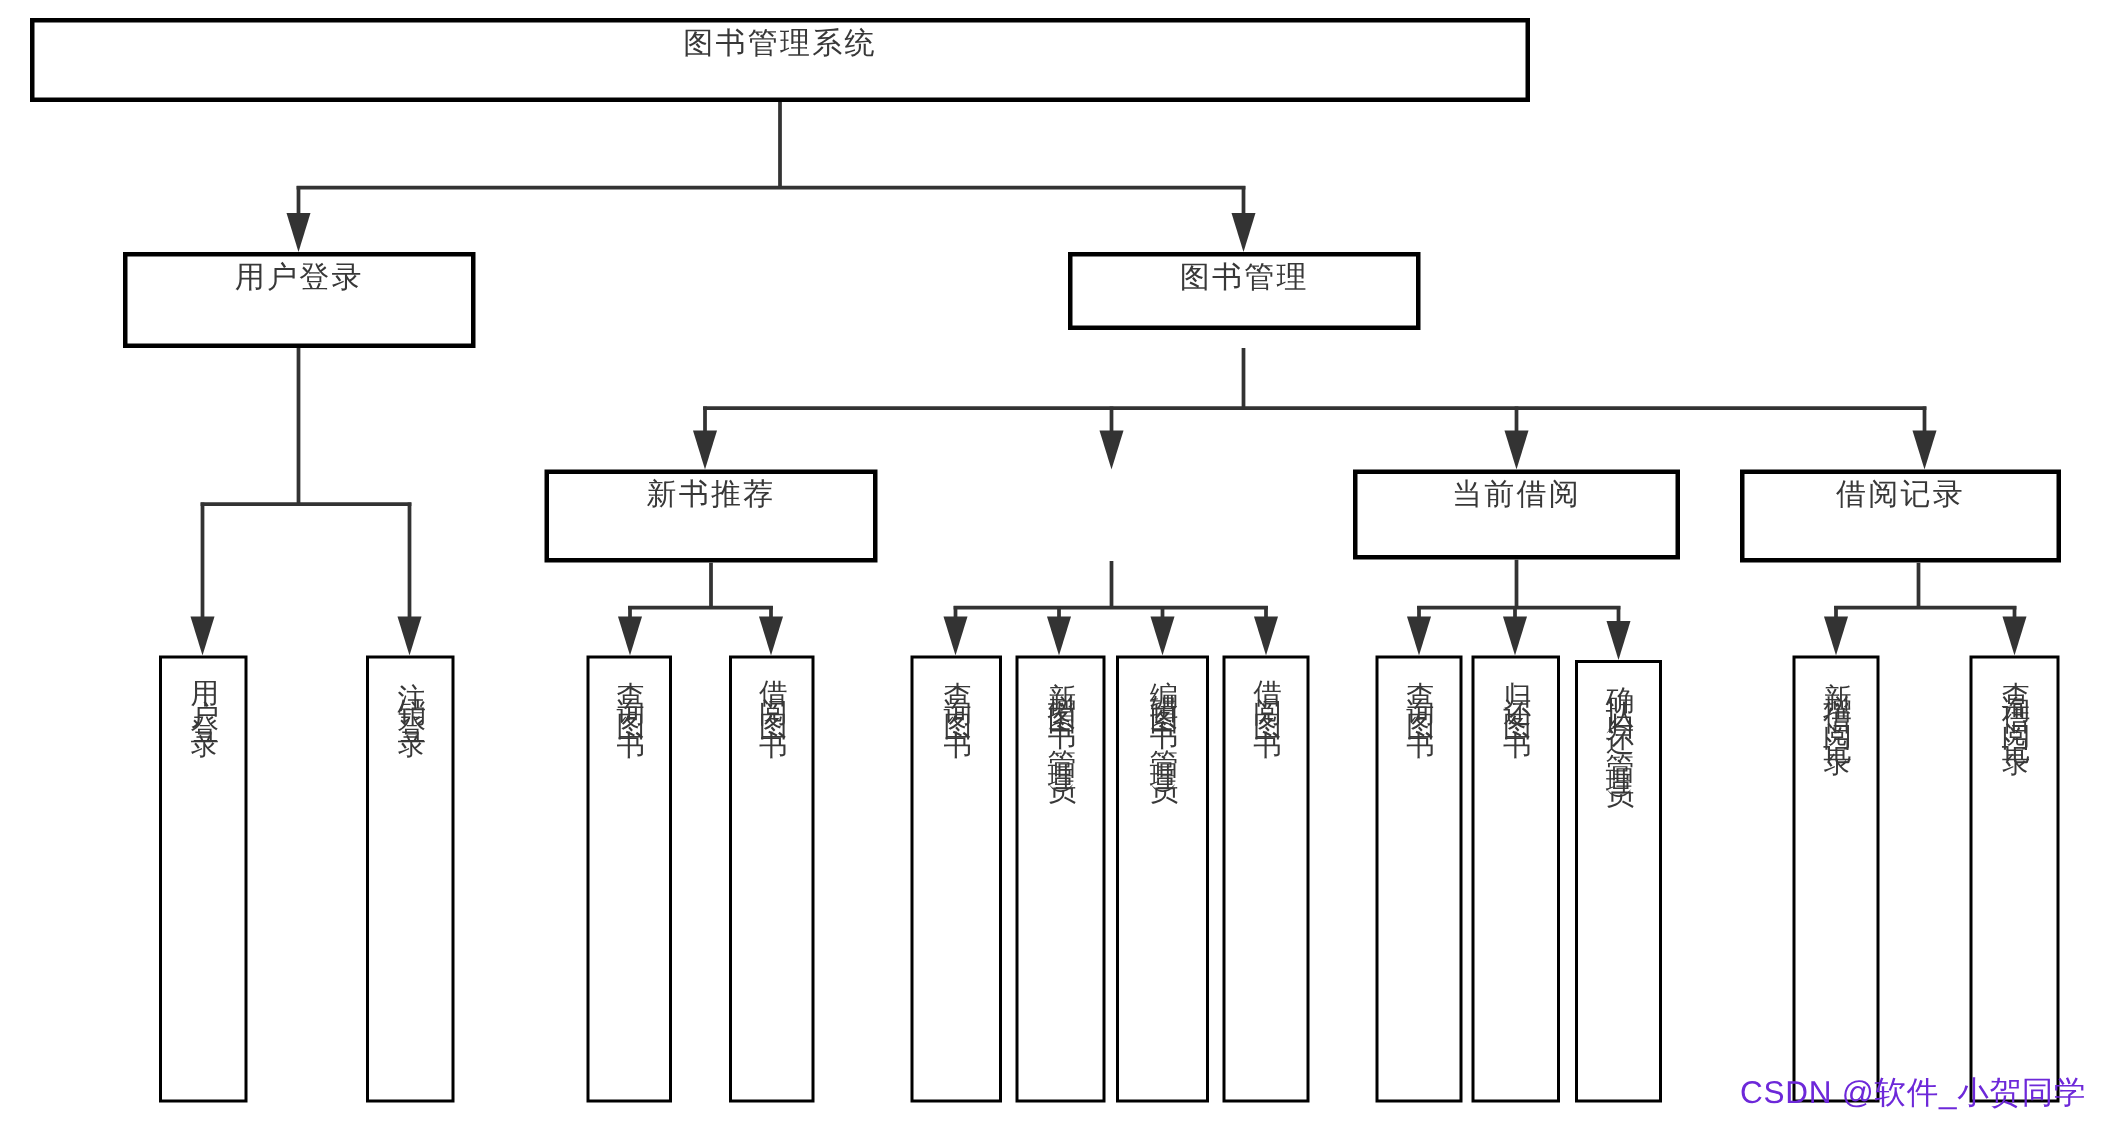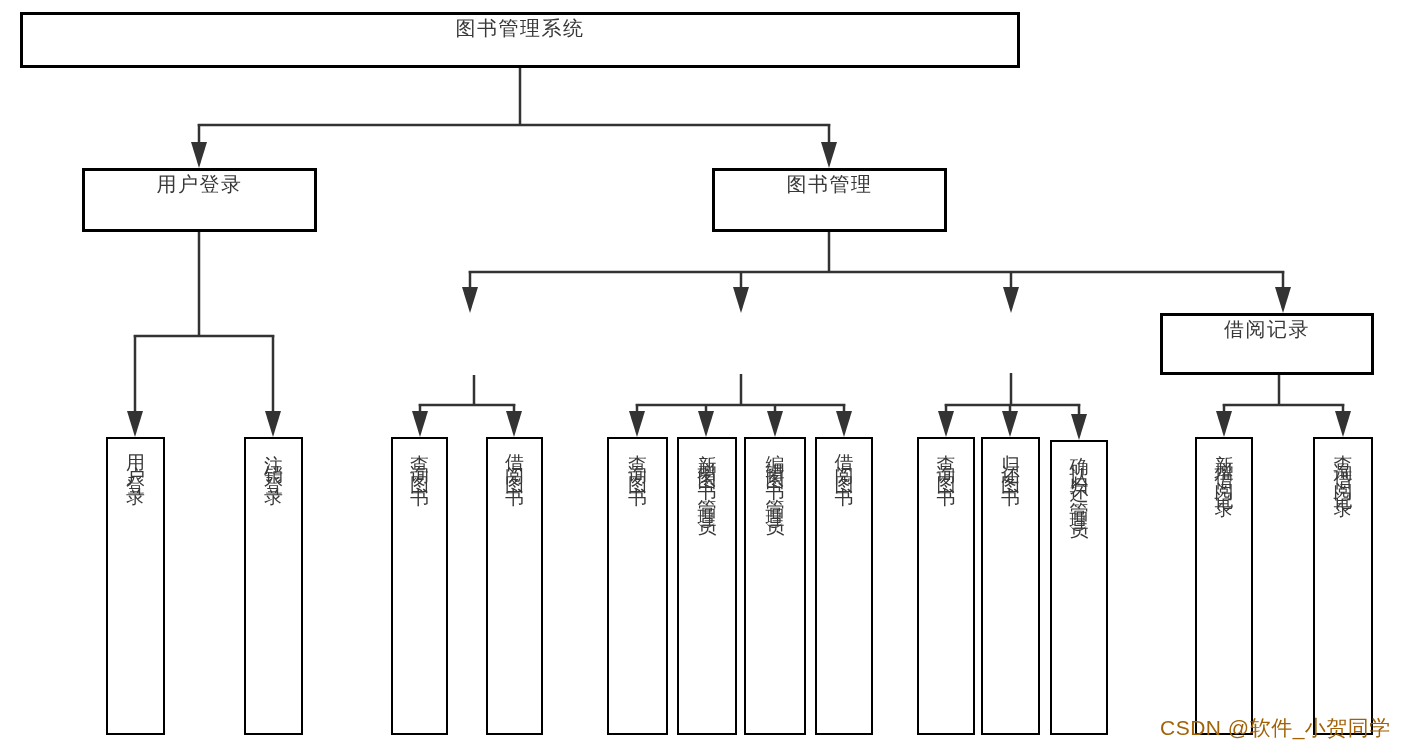--- a/index.html
+++ b/index.html
@@ -30,21 +30,21 @@
     font-size:19px;color:#383838;
     letter-spacing:11px;
     line-height:1.05;
     white-space:nowrap;
   }
   .vlbl.long{letter-spacing:9px;}
   #watermark{
     position:absolute;
     left:1160px;top:714px;
     font-size:21px;
-    color:#a16207;
+    color:#6d28d9;
     letter-spacing:0.5px;
     white-space:nowrap;
     z-index:5;
   }
 </style>
 </head>
 <body>
 
 <div id="stage">
 
@@ -124,24 +124,30 @@
     </g>
   </svg>
 
   <div class="node h" style="left:20px;top:12px;width:1000px;height:56px">
     <span class="lbl">图书管理系统</span>
   </div>
 
   <div class="node h" style="left:82px;top:168px;width:235px;height:64px">
     <span class="lbl">用户登录</span>
   </div>
-  <div class="node h" style="left:712px;top:168px;width:235px;height:64px">
+  <div class="node h" style="left:712px;top:168px;width:235px;height:52px">
     <span class="lbl">图书管理</span>
   </div>
 
+  <div class="node h" style="left:363px;top:313px;width:222px;height:62px">
+    <span class="lbl">新书推荐</span>
+  </div>
+  <div class="node h" style="left:902px;top:313px;width:218px;height:60px">
+    <span class="lbl">当前借阅</span>
+  </div>
   <div class="node h" style="left:1160px;top:313px;width:214px;height:62px">
     <span class="lbl">借阅记录</span>
   </div>
 
   <div class="node v" style="left:106px;top:437px;width:59px;height:298px">
     <span class="vlbl">用户登录</span>
   </div>
   <div class="node v" style="left:244px;top:437px;width:59px;height:298px">
     <span class="vlbl">注销登录</span>
   </div>

